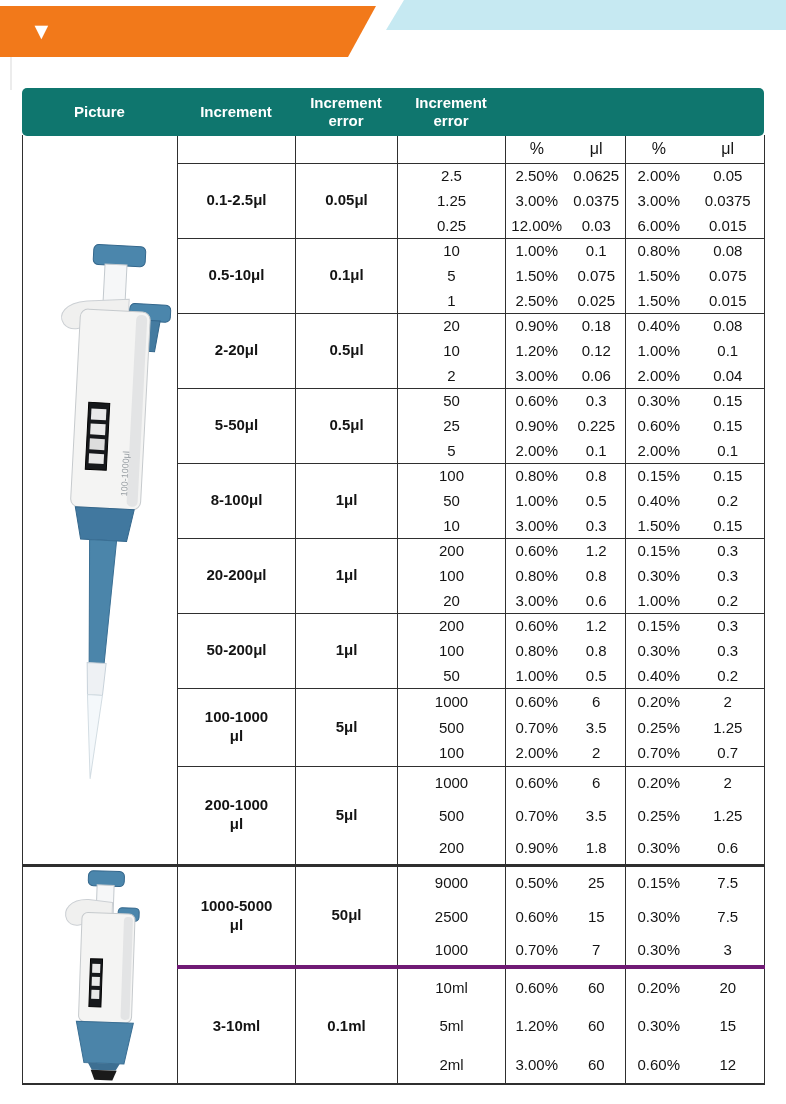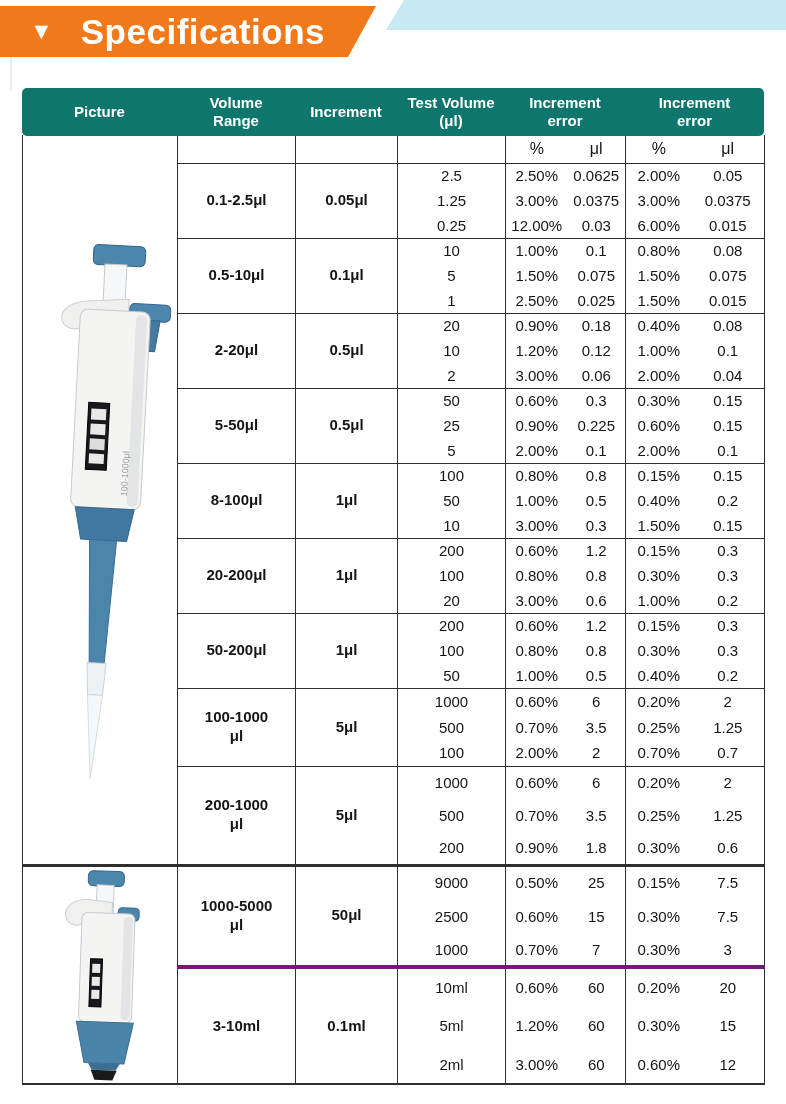--- a/index.html
+++ b/index.html
@@ -56,32 +56,27 @@
   tr.blue-start td { border-top:4px solid #701a75; }
   td.pic-cell { background:#ffffff; }
   td.pic-cell svg { display:block; margin:0 auto; }
 </style>
 </head>
 <body>
 
 <div class="top-blue"></div>
 <div class="banner">
   <span class="tri">▼</span>
-  <span class="banner-title">Specifications</span>
 </div>
 <div class="left-tick"></div>
 
 <div class="spec-wrap">
   <div class="header-bar">
     <span class="hcell">Picture</span>
-    <span class="hcell">Volume
-Range</span>
     <span class="hcell">Increment</span>
-    <span class="hcell">Test Volume
-(μl)</span>
     <span class="hcell">Increment
 error</span>
     <span class="hcell">Increment
 error</span>
   </div>
   <table class="spec">
     <colgroup>
       <col style="width:155px">
         <col style="width:118px">
         <col style="width:102px">

